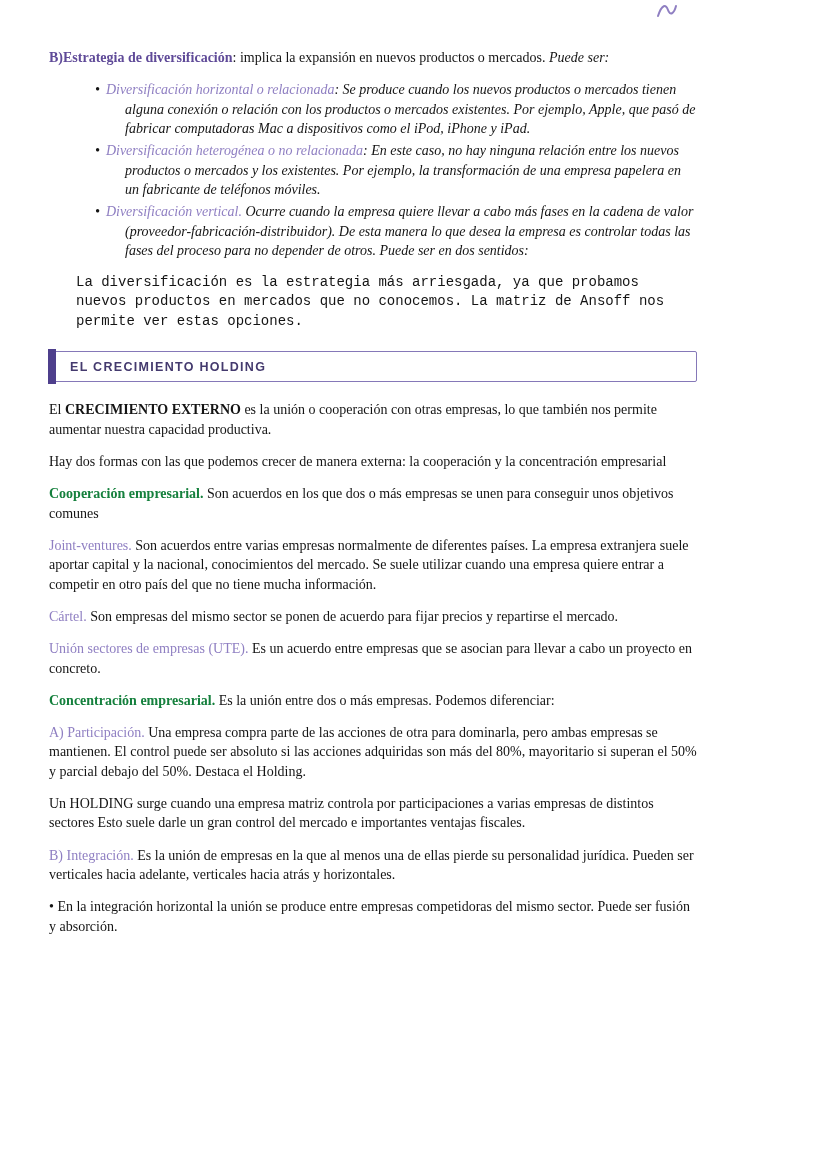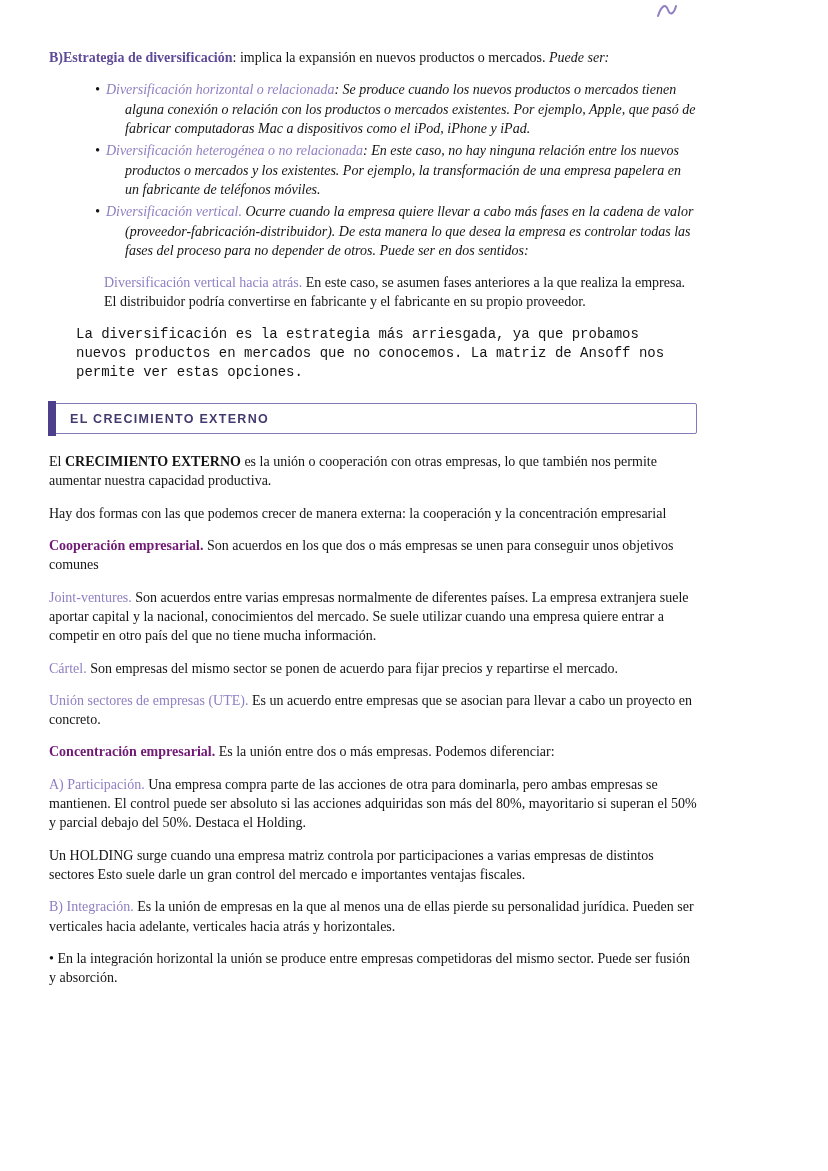--- a/index.html
+++ b/index.html
@@ -5,21 +5,21 @@
   * { margin:0; padding:0; box-sizing:border-box; }
   html,body { background:#ffffff; }
   .page {
     width:746px; min-height:1171px; background:#ffffff;
     padding:48px 49px 17px 49px; position:relative;
     font-family:"Liberation Serif", serif;
     font-size:14px; line-height:1.38; color:#141414;
   }
   .para { margin-bottom:13px; }
   .bold-purple { color:#5f4a98; font-weight:bold; }
-  .bold-purple-strong { color:#701a75; font-weight:bold; }
+  .bold-purple-strong { color:#15803d; font-weight:bold; }
   .light-purple { color:#8f7fc2; }
   .italic { font-style:italic; }
   .bold-black { font-weight:bold; }
   ul.bullets { list-style:none; margin:0 0 13px 46px; }
   ul.bullets li { padding-left:30px; text-indent:-30px; margin-bottom:3px;font-style:italic; }
   ul.bullets .marker { margin-right:6px; }
   .sub-para { margin-left:51px; margin-bottom:13px; }
   .sub-para-2 { margin-left:55px; }
   .closing { margin-left:27px;font-family:Liberation Mono, monospace; }
   .section-box {
@@ -55,29 +55,26 @@
     </li>
     <li>
       <span class="marker">•</span><span class="light-purple">Diversificación heterogénea o no relacionada</span><span>: En este caso, no hay ninguna relación entre los nuevos productos o mercados y los existentes. Por ejemplo, la transformación de una empresa papelera en un fabricante de teléfonos móviles.</span>
     </li>
     <li>
       <span class="marker">•</span><span class="light-purple">Diversificación vertical.</span><span> Ocurre cuando la empresa quiere llevar a cabo más fases en la cadena de valor (proveedor-fabricación-distribuidor). De esta manera lo que desea la empresa es controlar todas las fases del proceso para no depender de otros. Puede ser en dos sentidos:</span>
     </li>
   </ul>
 
 
-  <p class="para sub-para sub-para-2">
-    <span class="light-purple">Diversificación vertical hacia atrás.</span><span> En este caso, se asumen fases anteriores a la que realiza la empresa. El distribuidor podría convertirse en fabricante y el fabricante en su propio proveedor.</span>
-  </p>
 
   <p class="para closing">La diversificación es la estrategia más arriesgada, ya que probamos nuevos productos en mercados que no conocemos. La matriz de Ansoff nos permite ver estas opciones.</p>
 
   <div class="section-box">
     <span class="bar"></span>
-    <span class="section-title">EL CRECIMIENTO EXTERNO</span>
+    <span class="section-title">EL CRECIMIENTO HOLDING</span>
   </div>
 
   <p class="para">
     <span>El </span><span class="bold-black">CRECIMIENTO EXTERNO</span><span> es la unión o cooperación con otras empresas, lo que también nos permite aumentar nuestra capacidad productiva.</span>
   </p>
 
   <p class="para">Hay dos formas con las que podemos crecer de manera externa: la cooperación y la concentración empresarial</p>
 
   <p class="para">
     <span class="bold-purple-strong">Cooperación empresarial.</span><span> Son acuerdos en los que dos o más empresas se unen para conseguir unos objetivos comunes</span>

